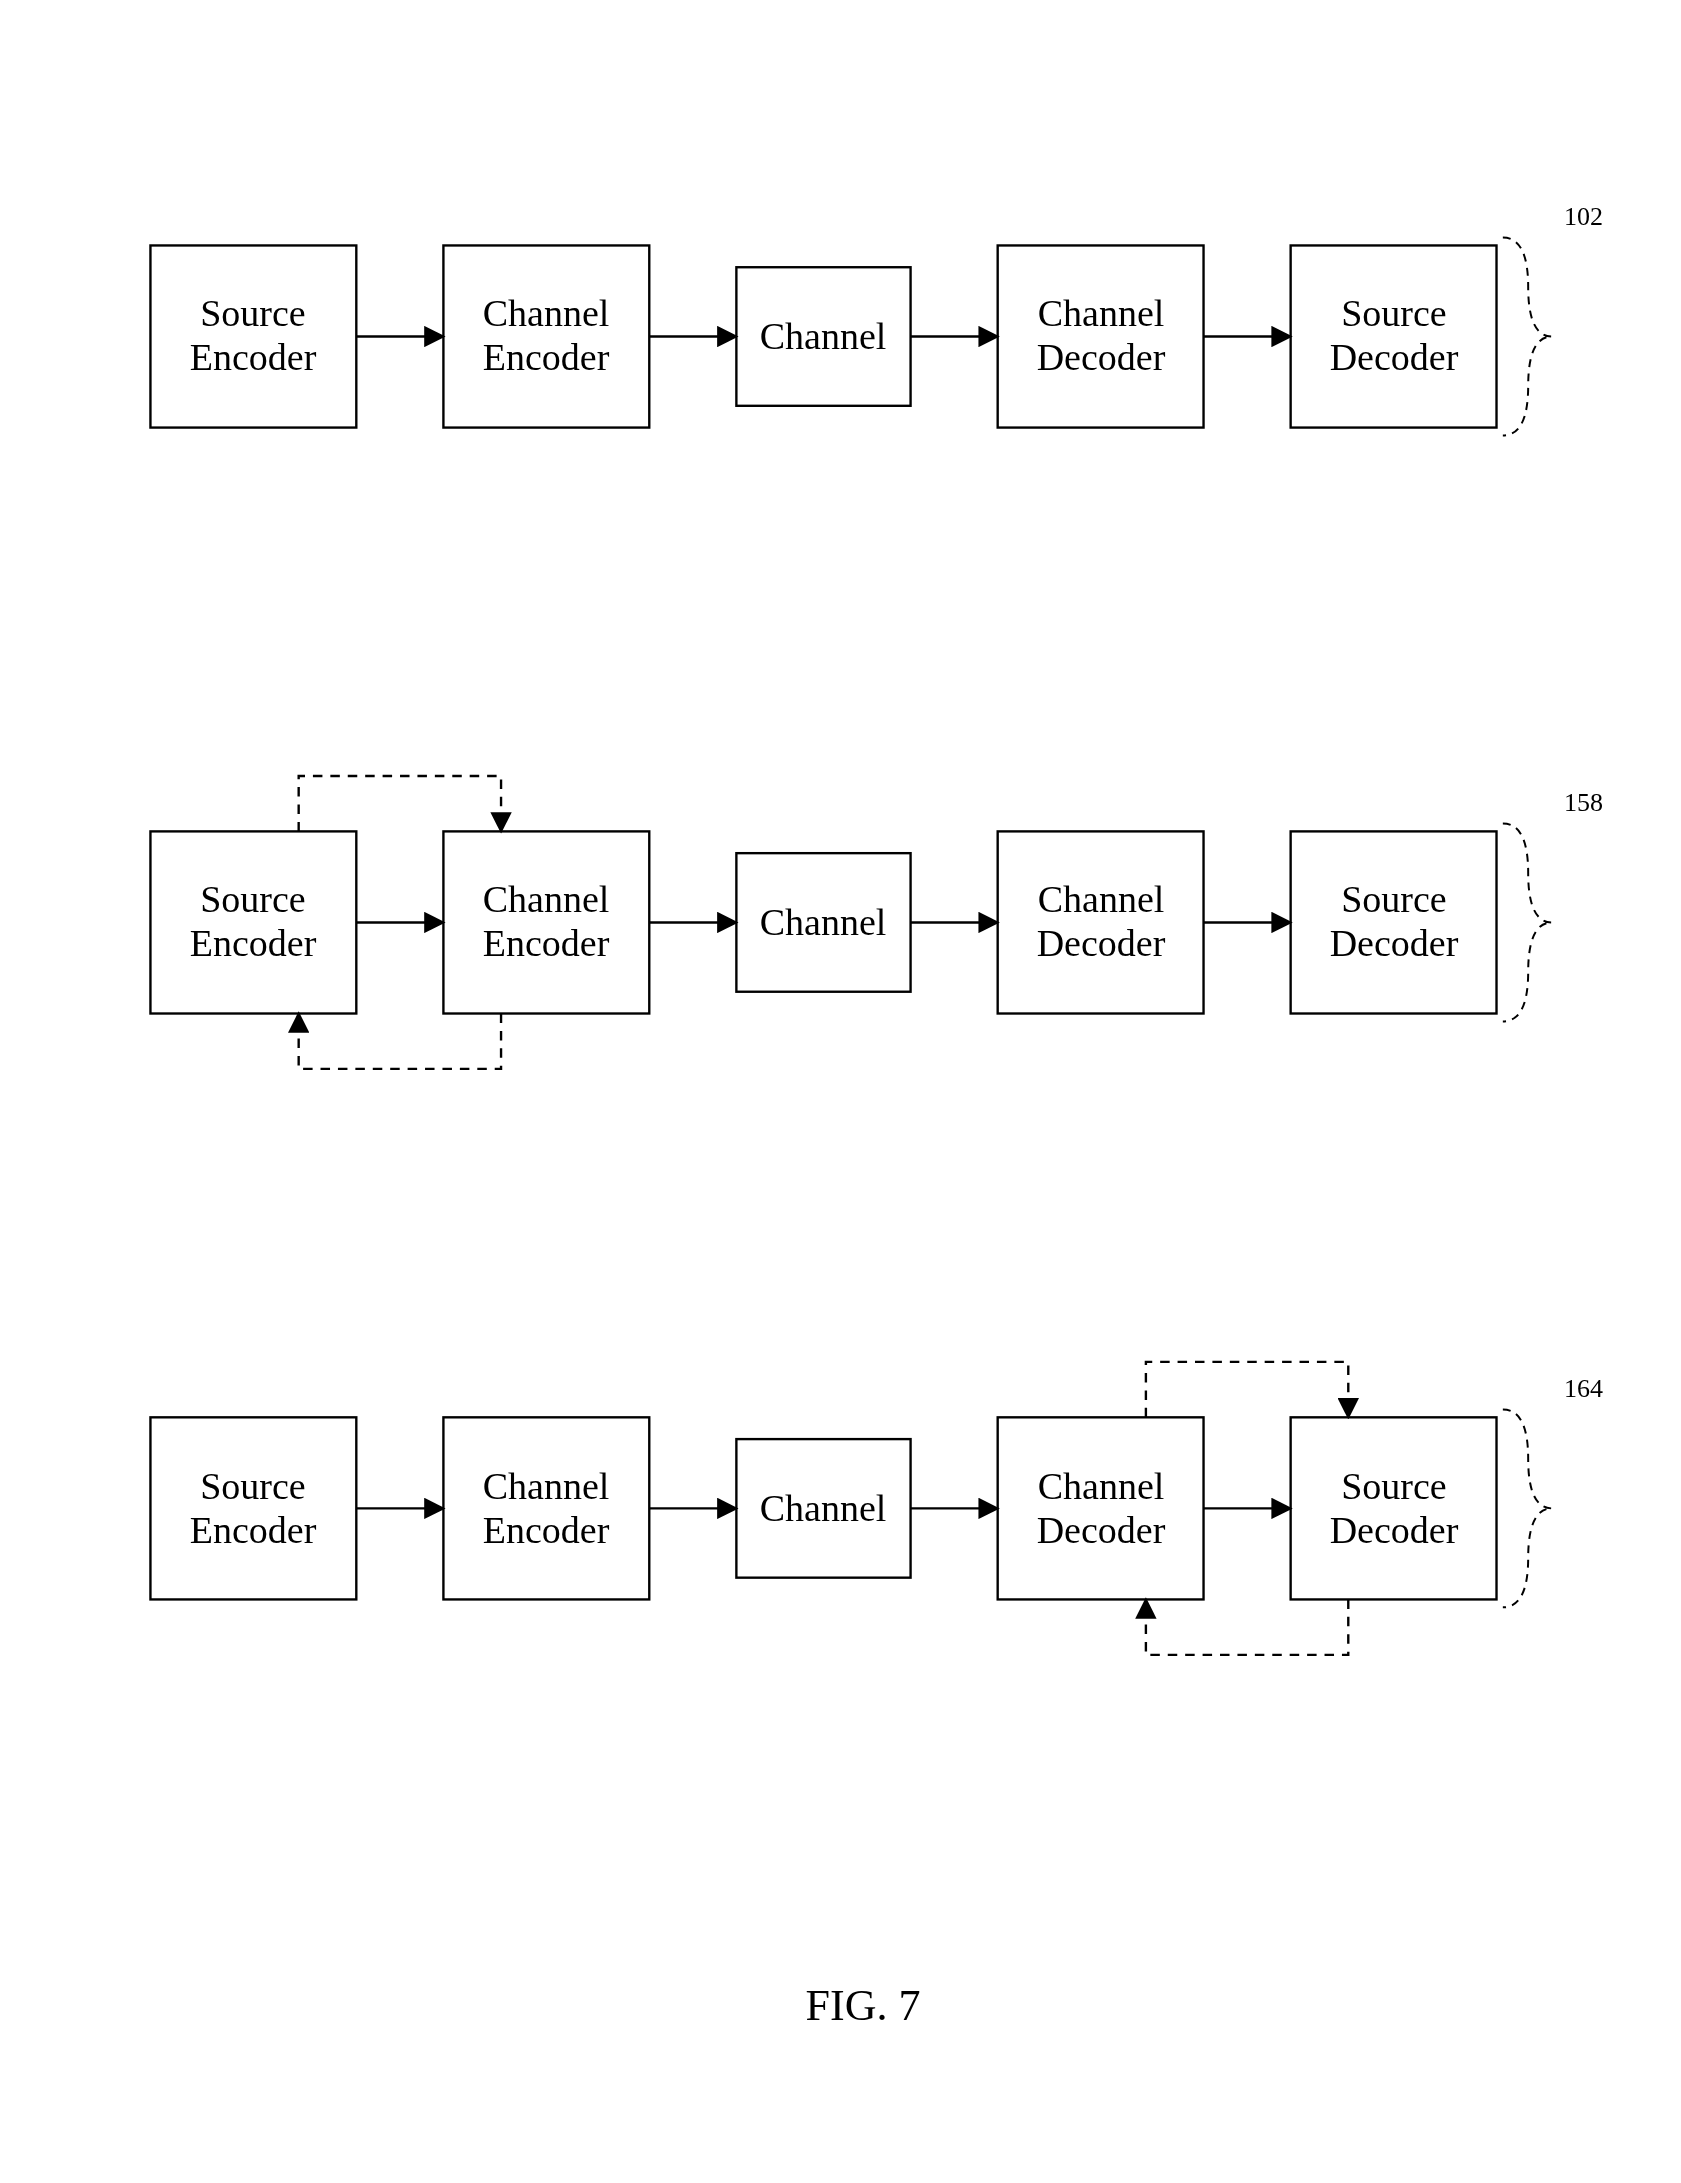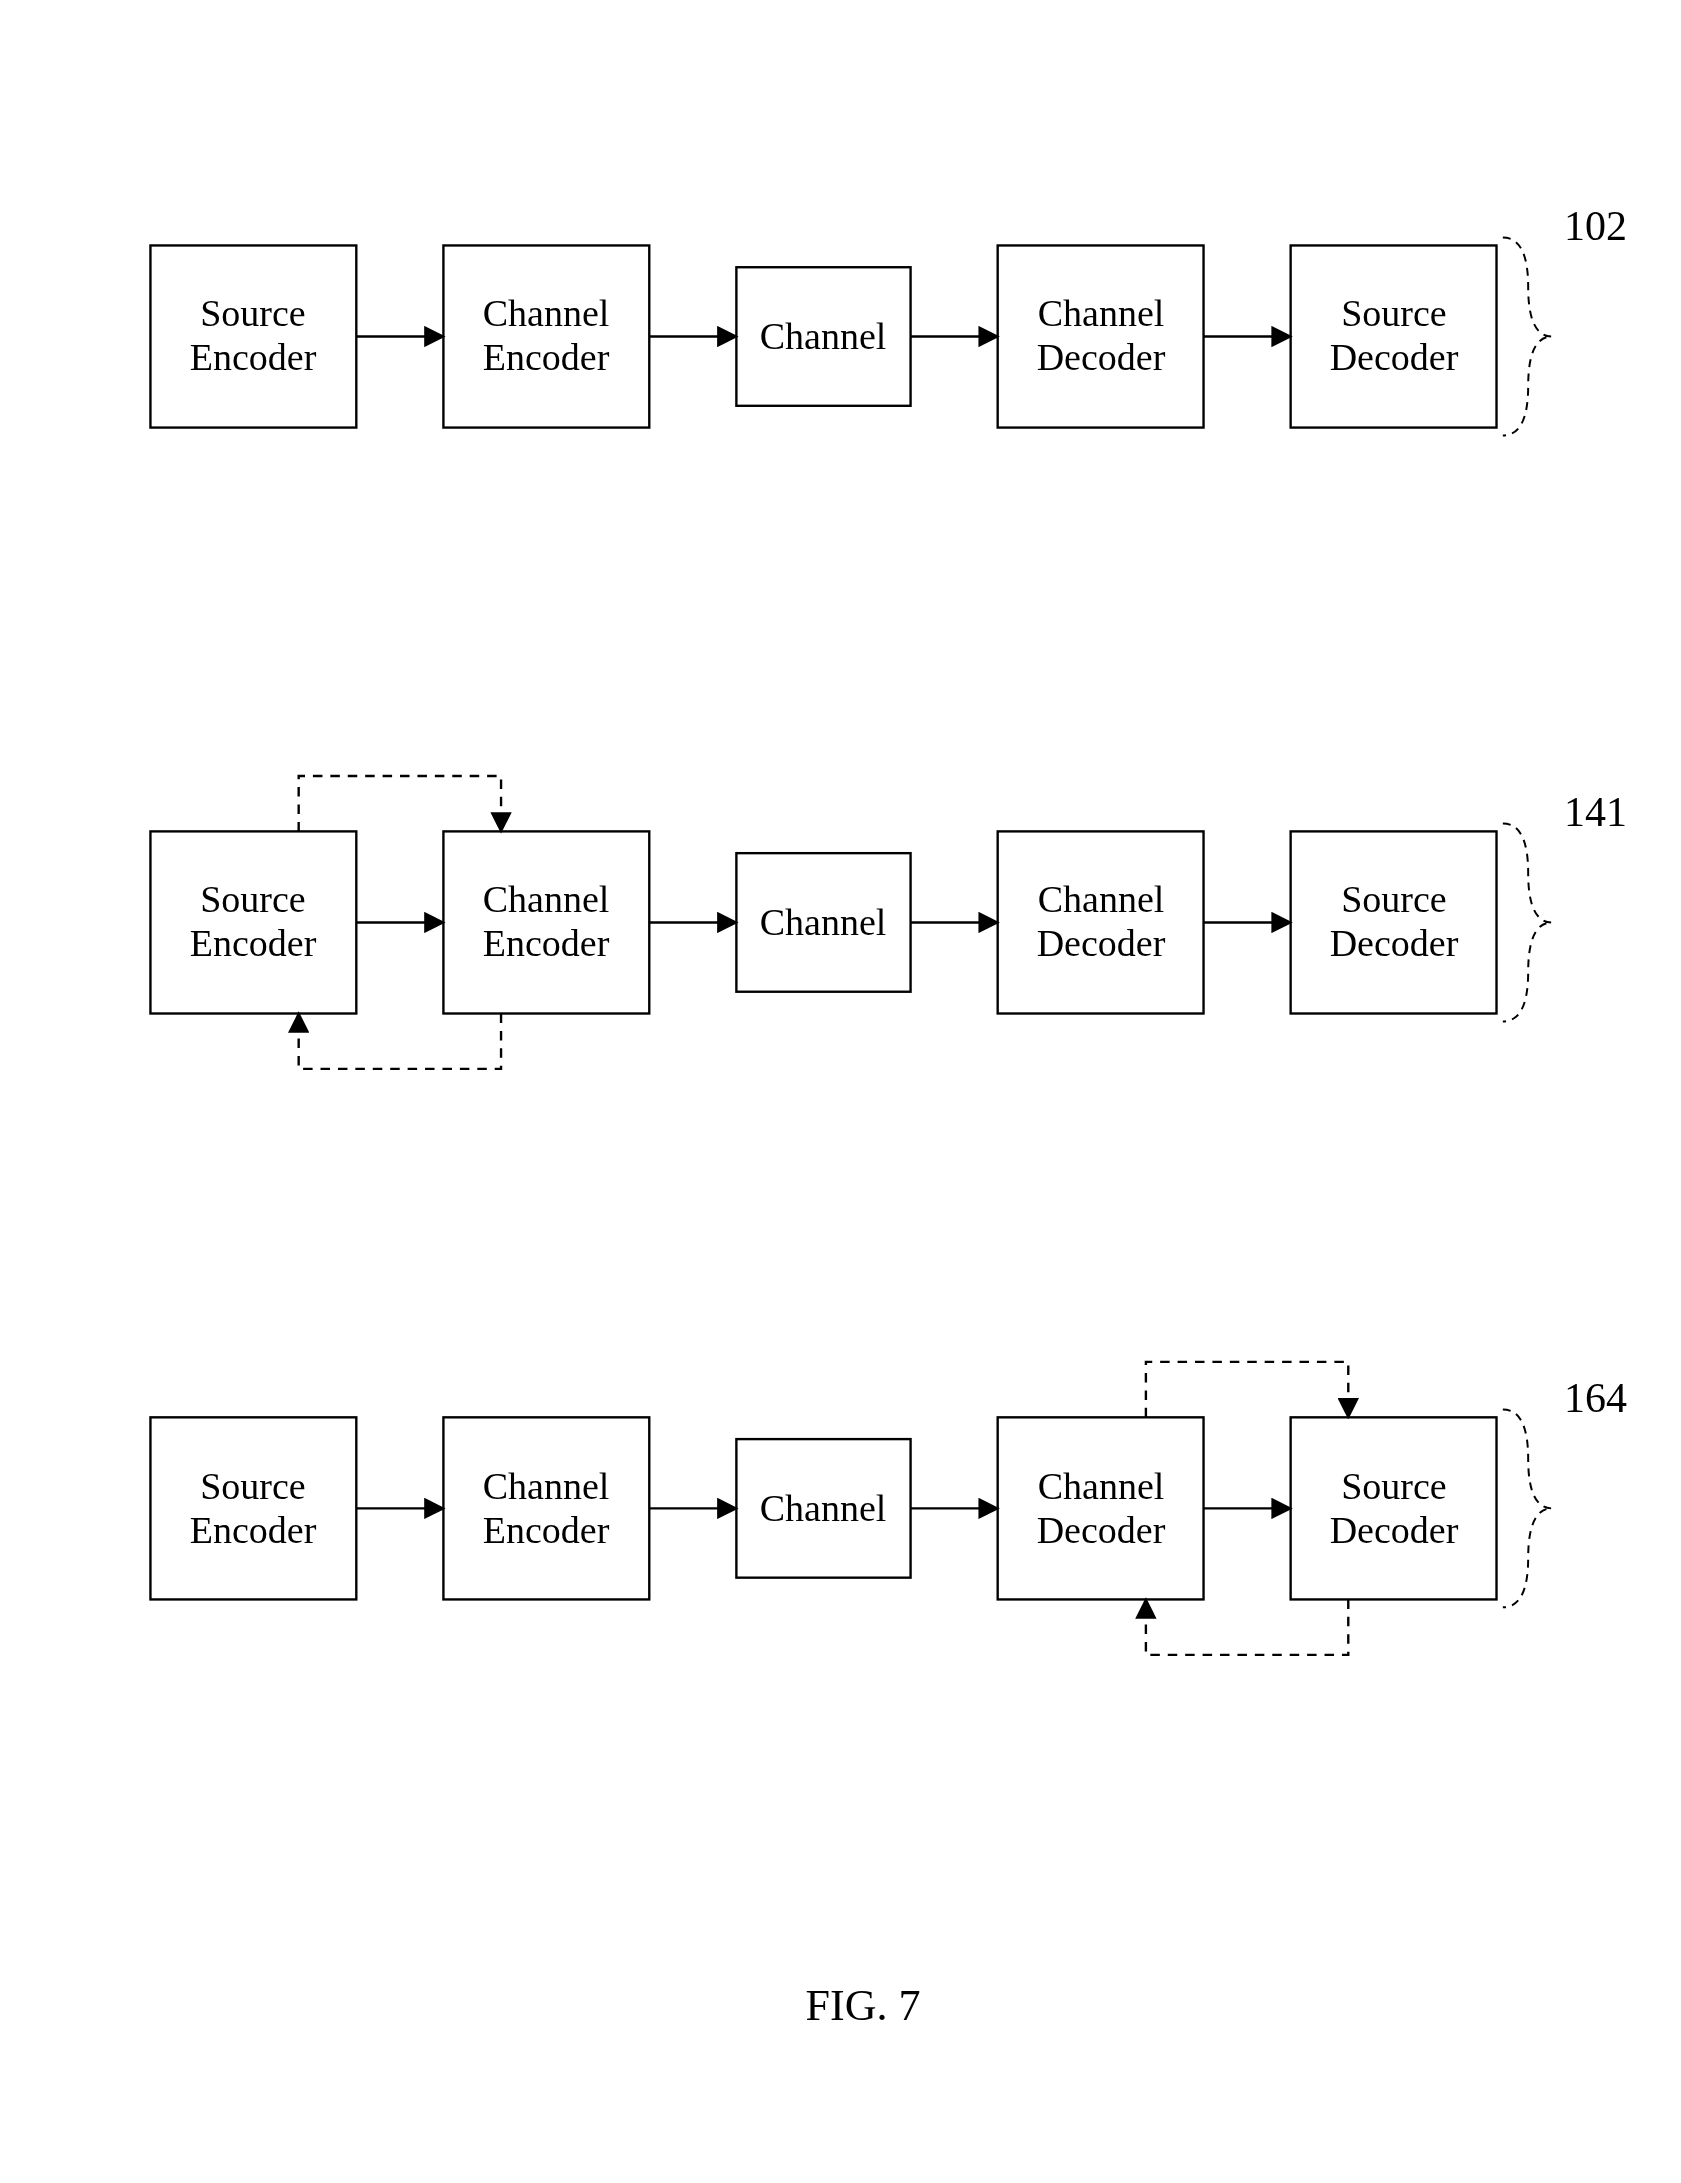--- a/index.html
+++ b/index.html
@@ -24,21 +24,21 @@
     text-align: center;
     font-size: 38px;
     line-height: 1.15;
     display: flex;
     align-items: center;
     justify-content: center;
     pointer-events: none;
   }
   .ref-label {
     position: absolute;
-    font-size: 42px;
+    font-size: 26px;
     text-align: right;
   }
   .fig-label {
     position: absolute;
     font-size: 44px;
     text-align: center;
   }
 </style>
 </head>
 <body>
@@ -112,21 +112,21 @@
     </div>
     <div class="block-label" style="left: 736px; top: 853px; width: 174px; height: 139px;">
       <div>Channel</div>
     </div>
     <div class="block-label" style="left: 998px; top: 831px; width: 206px; height: 182px;">
       <div>Channel<br>Decoder</div>
     </div>
     <div class="block-label" style="left: 1291px; top: 831px; width: 206px; height: 182px;">
       <div>Source<br>Decoder</div>
     </div>
-    <div class="ref-label" style="left: 1564px; top: 788px;">141</div>
+    <div class="ref-label" style="left: 1564px; top: 788px;">158</div>
     <div class="block-label" style="left: 150px; top: 1418px; width: 206px; height: 182px;">
       <div>Source<br>Encoder</div>
     </div>
     <div class="block-label" style="left: 443px; top: 1418px; width: 206px; height: 182px;">
       <div>Channel<br>Encoder</div>
     </div>
     <div class="block-label" style="left: 736px; top: 1439px; width: 174px; height: 139px;">
       <div>Channel</div>
     </div>
     <div class="block-label" style="left: 998px; top: 1418px; width: 206px; height: 182px;">

